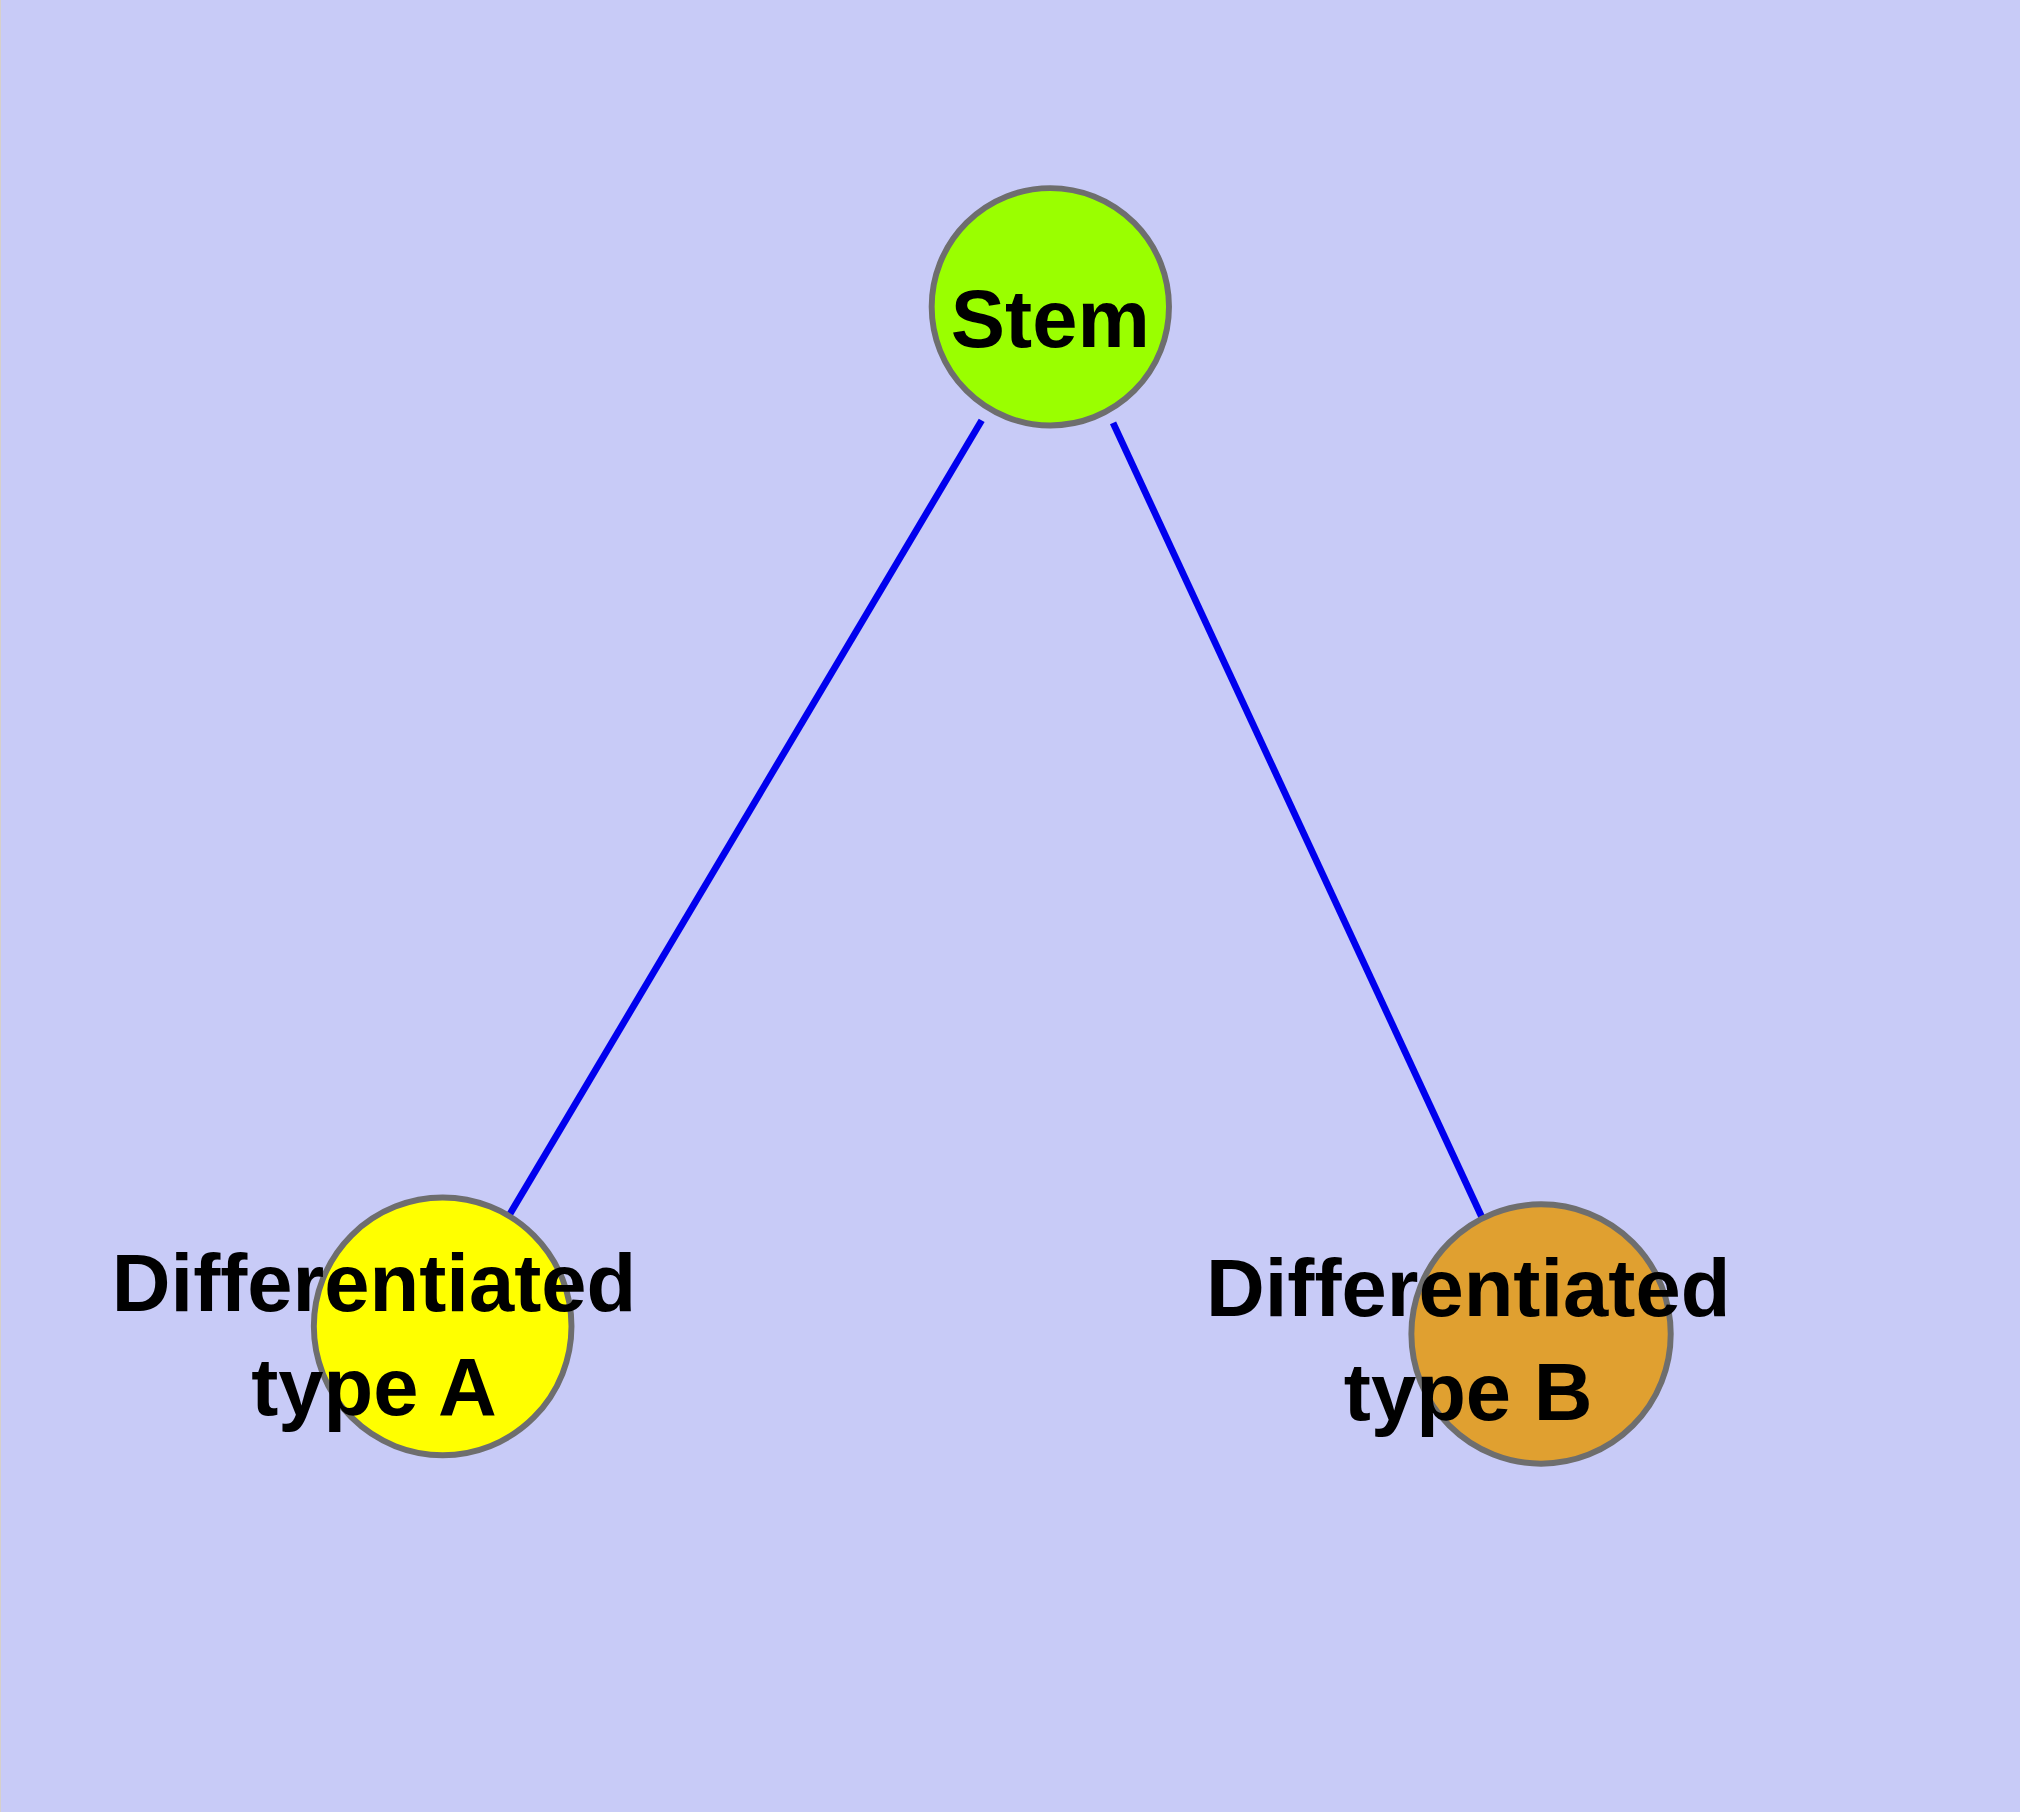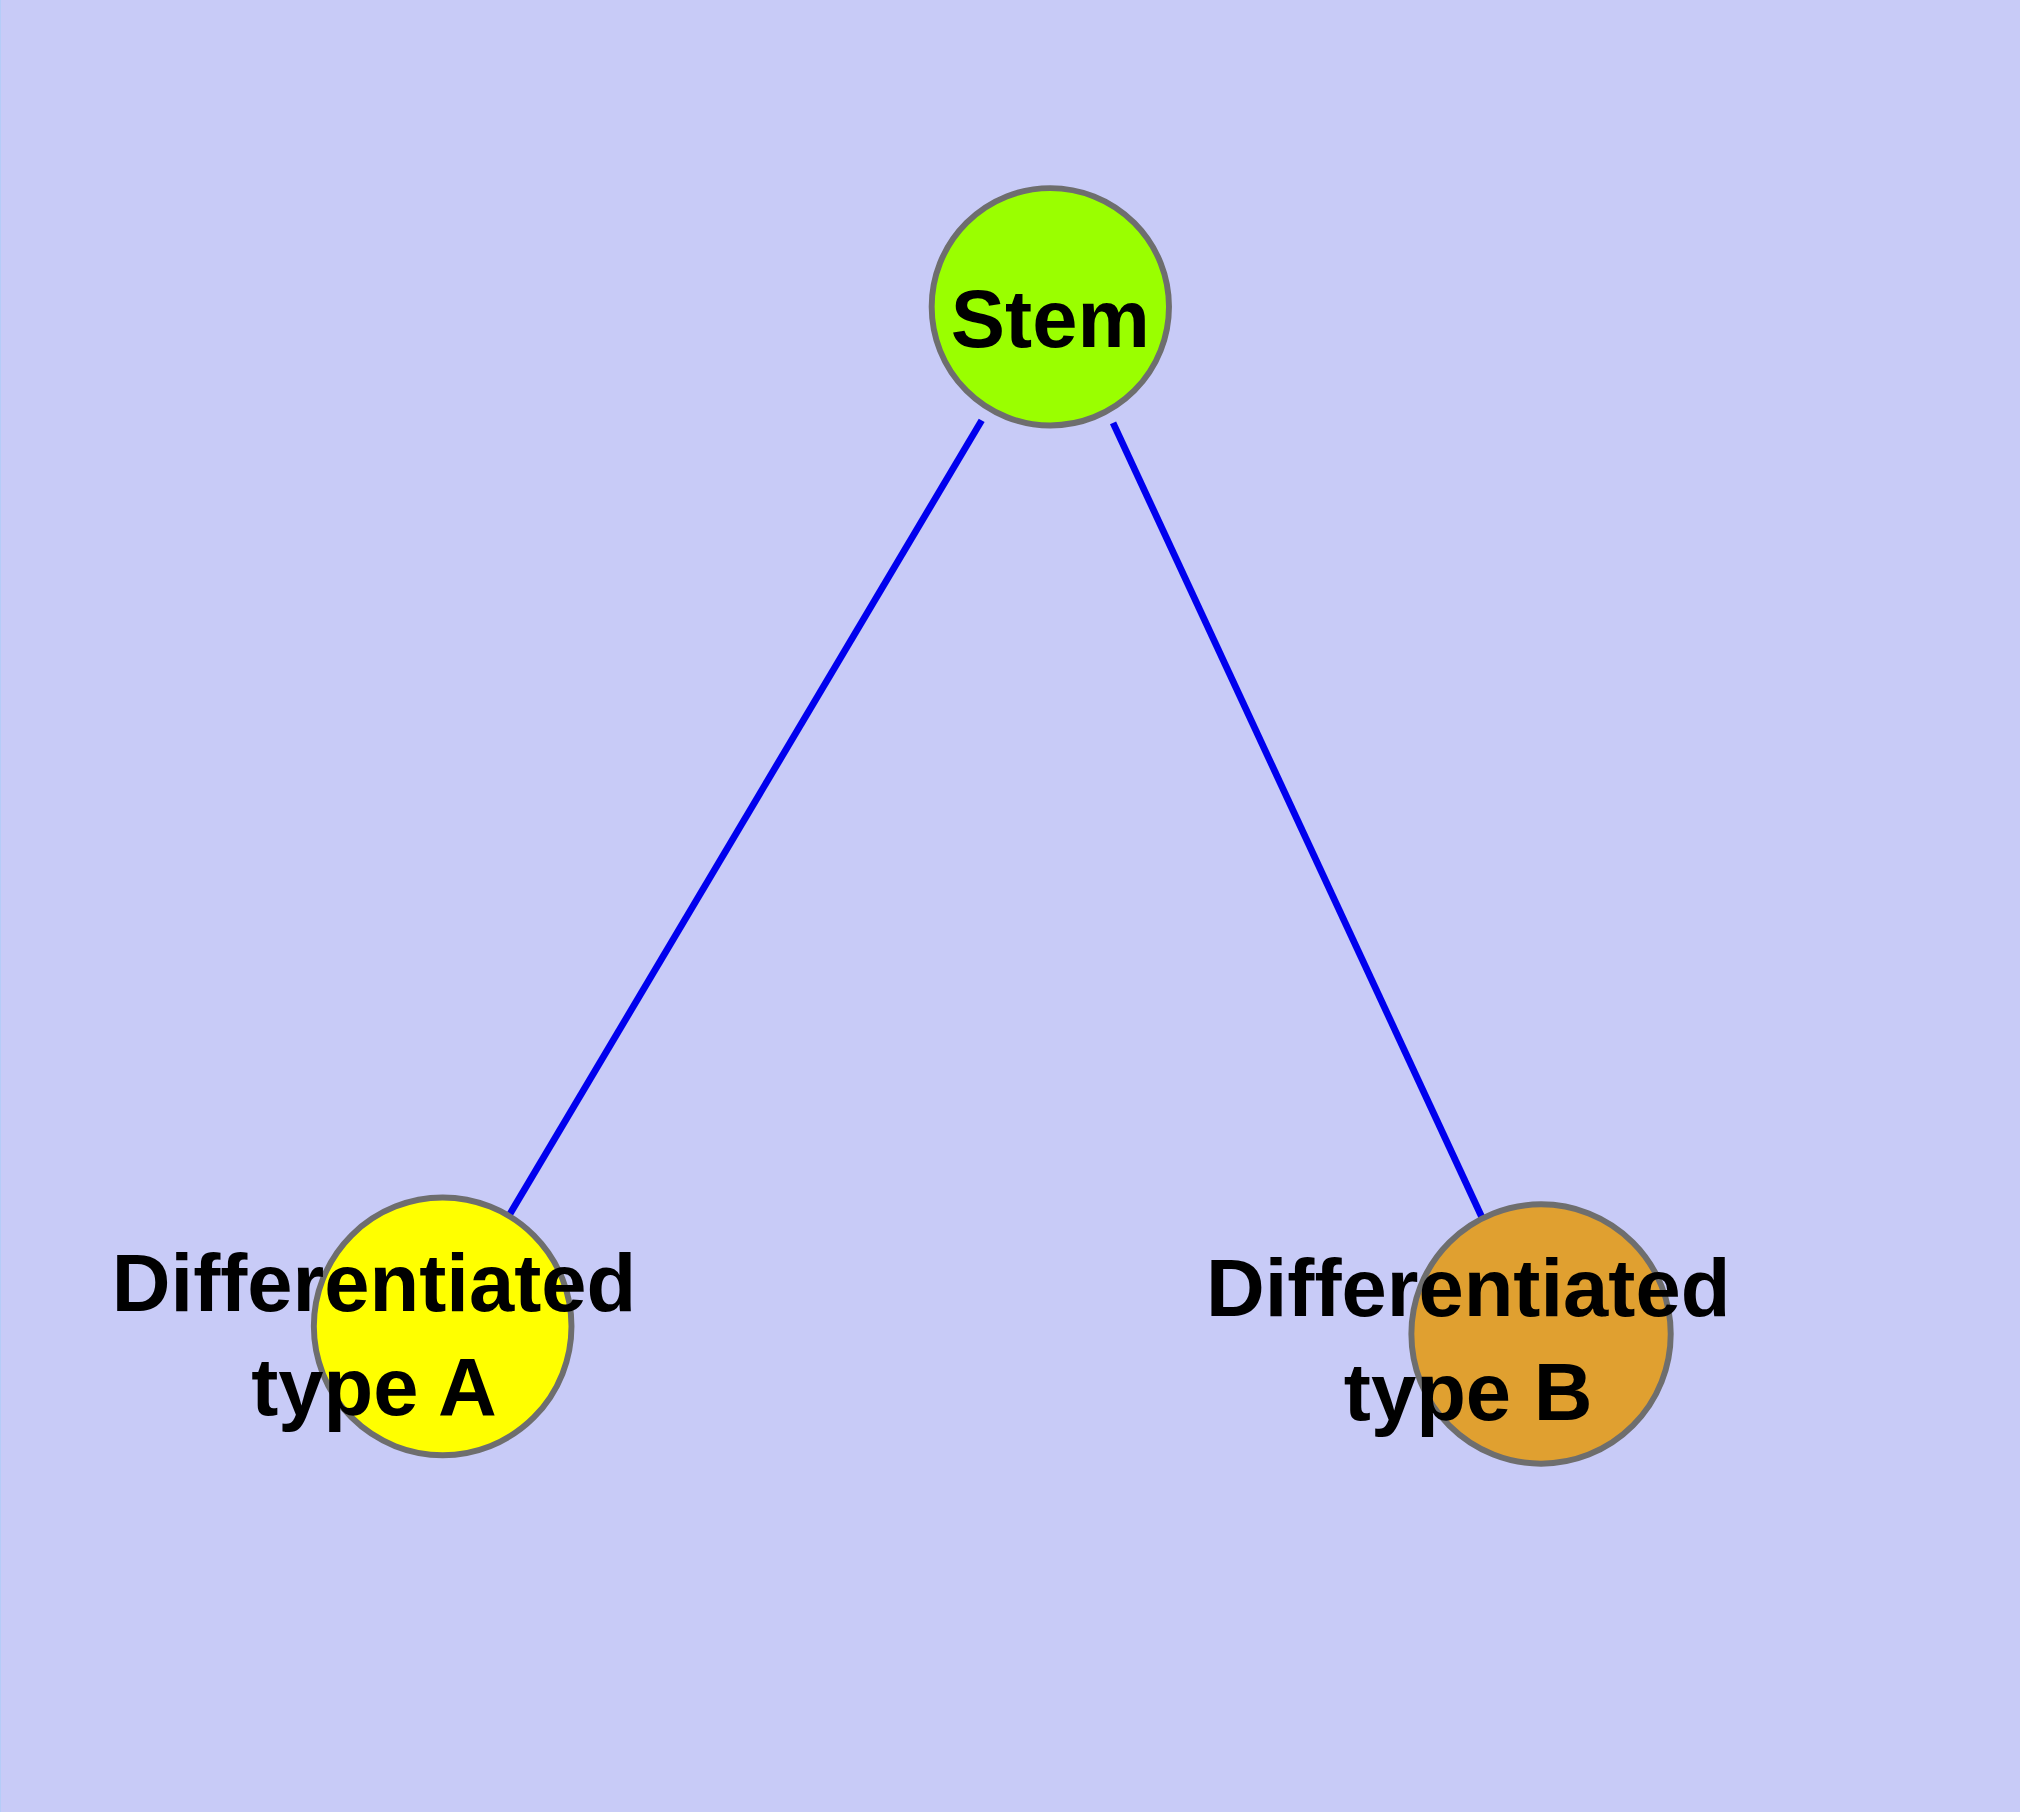--- a/index.html
+++ b/index.html
@@ -10,21 +10,21 @@
   body {
     width: 2021px;
     height: 1812px;
     overflow: hidden;
     font-family: "Liberation Sans", sans-serif;
   }
   #stage {
     position: relative;
     width: 1693px;
     height: 1812px;
-    background: #7dd3fc;
+    background: #fde047;
   }
   #graph-svg {
     display: block;
     width: 2021px;
     height: 1812px;
   }
   .edge-line {
     stroke-linecap: butt;
   }
   .node-circle {

